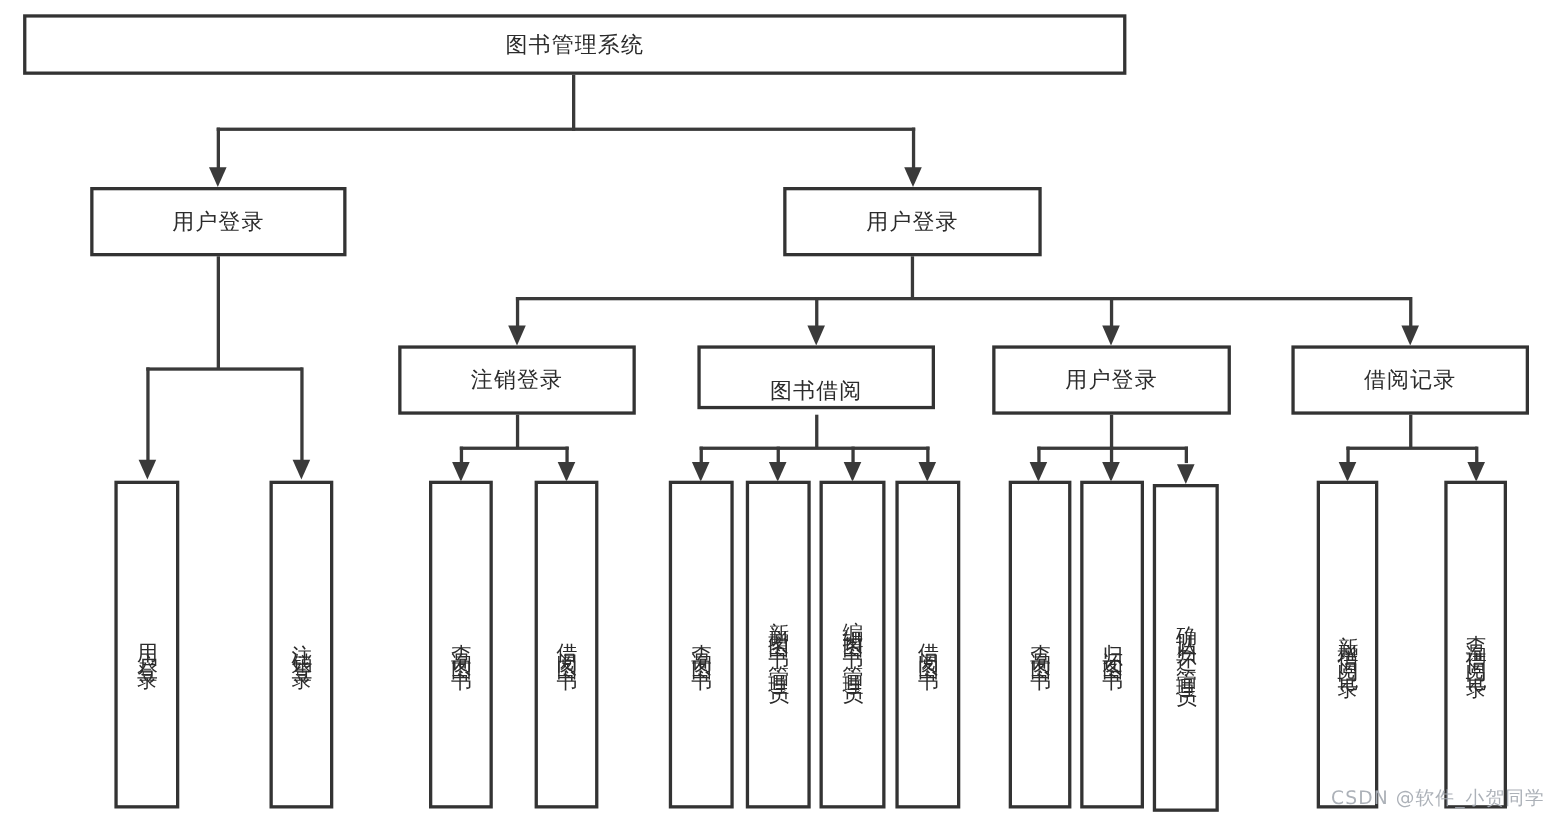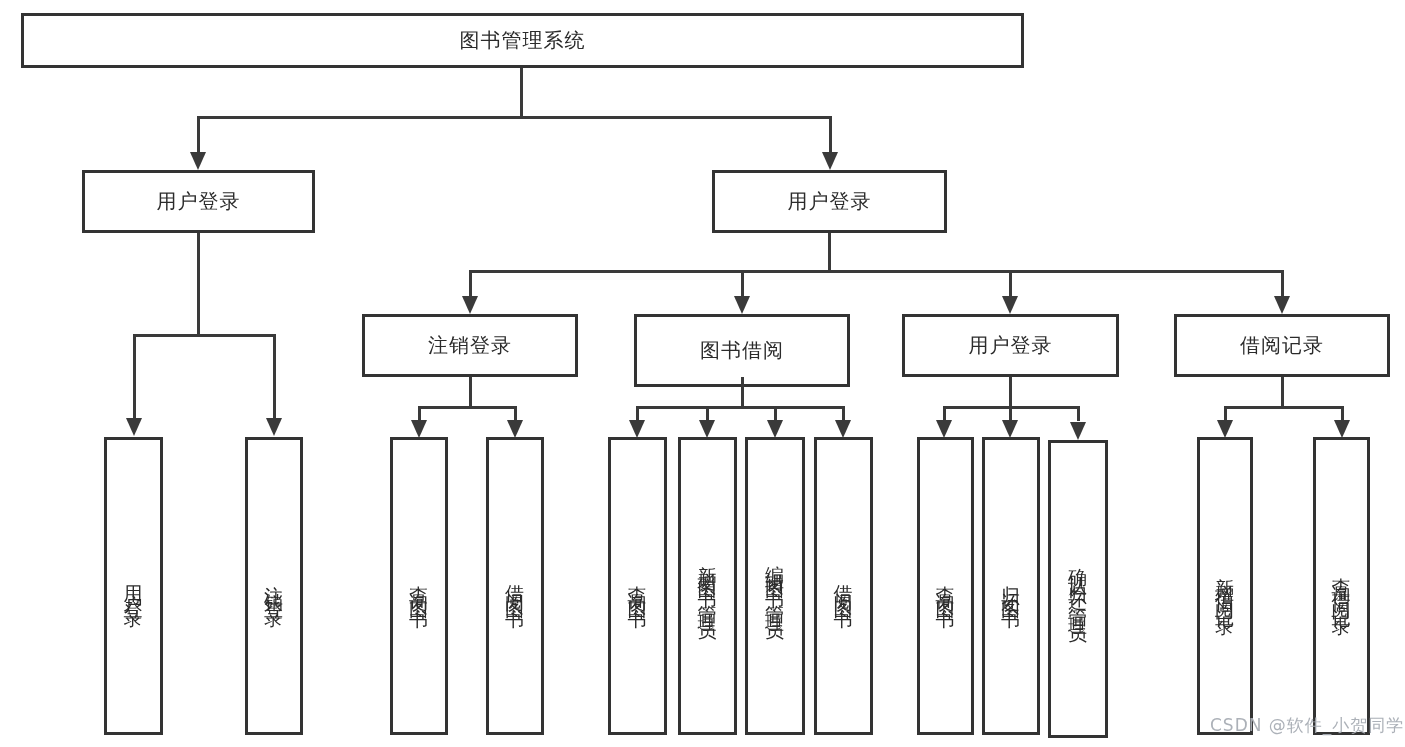--- a/index.html
+++ b/index.html
@@ -99,21 +99,21 @@
   <div class="line" style="left:741px; top:270px; width:3px; height:27px;"></div>
   <div class="arrow" style="left:734px; top:296px;"></div>
   <div class="line" style="left:1009px; top:270px; width:3px; height:27px;"></div>
   <div class="arrow" style="left:1002px; top:296px;"></div>
   <div class="line" style="left:1281px; top:270px; width:3px; height:27px;"></div>
   <div class="arrow" style="left:1274px; top:296px;"></div>
 
   <div class="box" style="left:362px; top:314px; width:216px; height:63px;">
     <span class="hlabel">注销登录</span>
   </div>
-  <div class="box" style="left:634px; top:314px; width:216px; height:73px;">
+  <div class="box" style="left:634px; top:314px; width:216px; height:58px;align-items:flex-end;">
     <span class="hlabel">图书借阅</span>
   </div>
   <div class="box" style="left:902px; top:314px; width:217px; height:63px;">
     <span class="hlabel">用户登录</span>
   </div>
   <div class="box" style="left:1174px; top:314px; width:216px; height:63px;">
     <span class="hlabel">借阅记录</span>
   </div>
 
   <div class="line" style="left:469px; top:377px; width:3px; height:31px;"></div>

